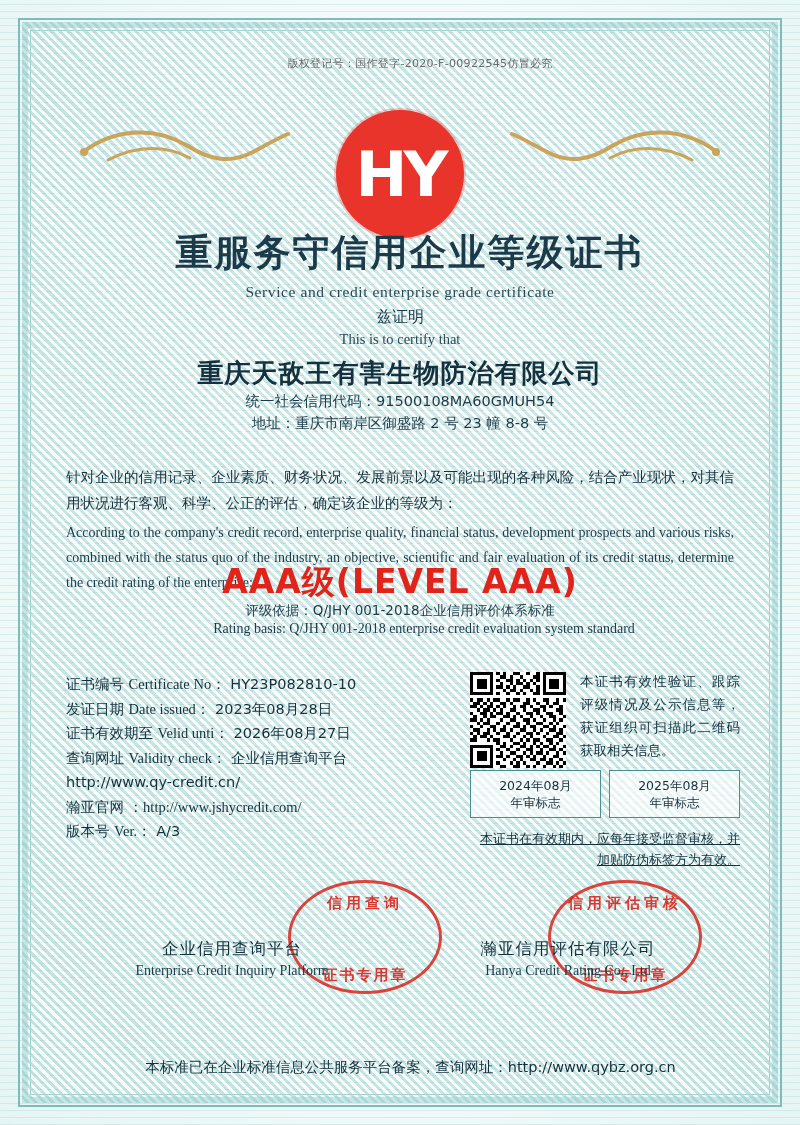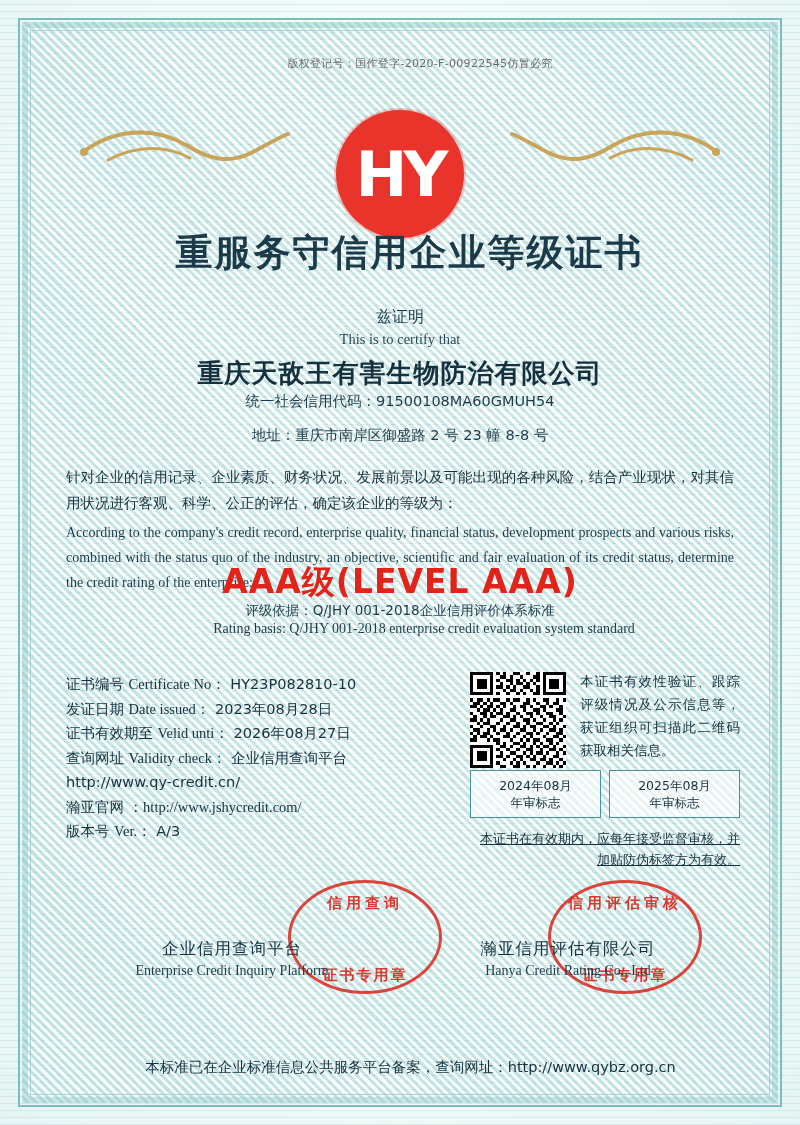--- a/index.html
+++ b/index.html
@@ -151,21 +151,21 @@
     position: absolute;
     top: 392px;
     left: 0; right: 0;
     text-align: center;
     font-family: "DejaVu Sans", sans-serif;
     font-size: 14.5px;
     color: #1c3b4a;
   }
   .address {
     position: absolute;
-    top: 426px;
+    top: 414px;
     left: 0; right: 0;
     text-align: center;
     font-family: "DejaVu Sans", sans-serif;
     font-size: 14.5px;
     color: #1c3b4a;
   }
   .body-cn {
     position: absolute;
     top: 464px;
     left: 66px;
@@ -403,20 +403,21 @@
     </svg>
     <svg class="flourish right" viewBox="0 0 215 60">
       <path d="M210 30 C175 4, 135 6, 105 24 C83 38, 63 42, 40 30 C25 22, 15 16, 5 12" fill="none" stroke="#c9a55c" stroke-width="4" stroke-linecap="round"></path>
       <path d="M185 38 C155 22, 125 24, 103 36" fill="none" stroke="#c9a55c" stroke-width="3" stroke-linecap="round"></path>
       <circle cx="209" cy="30" r="4" fill="#c9a55c"></circle>
     </svg>
     <div class="logo-circle">HY</div>
   </div>
 
   <div class="title-cn">重服务守信用企业等级证书</div>
+  <div class="title-en">Service and credit enterprise grade certificate</div>
 
   <div class="certify-cn">兹证明</div>
   <div class="certify-en">This is to certify that</div>
 
   <div class="company">重庆天敌王有害生物防治有限公司</div>
   <div class="credit-code">统一社会信用代码：91500108MA60GMUH54</div>
   <div class="address">地址：重庆市南岸区御盛路 2 号 23 幢 8-8 号</div>
 
   <div class="body-cn">针对企业的信用记录、企业素质、财务状况、发展前景以及可能出现的各种风险，结合产业现状，对其信用状况进行客观、科学、公正的评估，确定该企业的等级为：</div>
   <div class="body-en">According to the company's credit record, enterprise quality, financial status, development prospects and various risks, combined with the status quo of the industry, an objective, scientific and fair evaluation of its credit status, determine the credit rating of the enterprise:</div>

